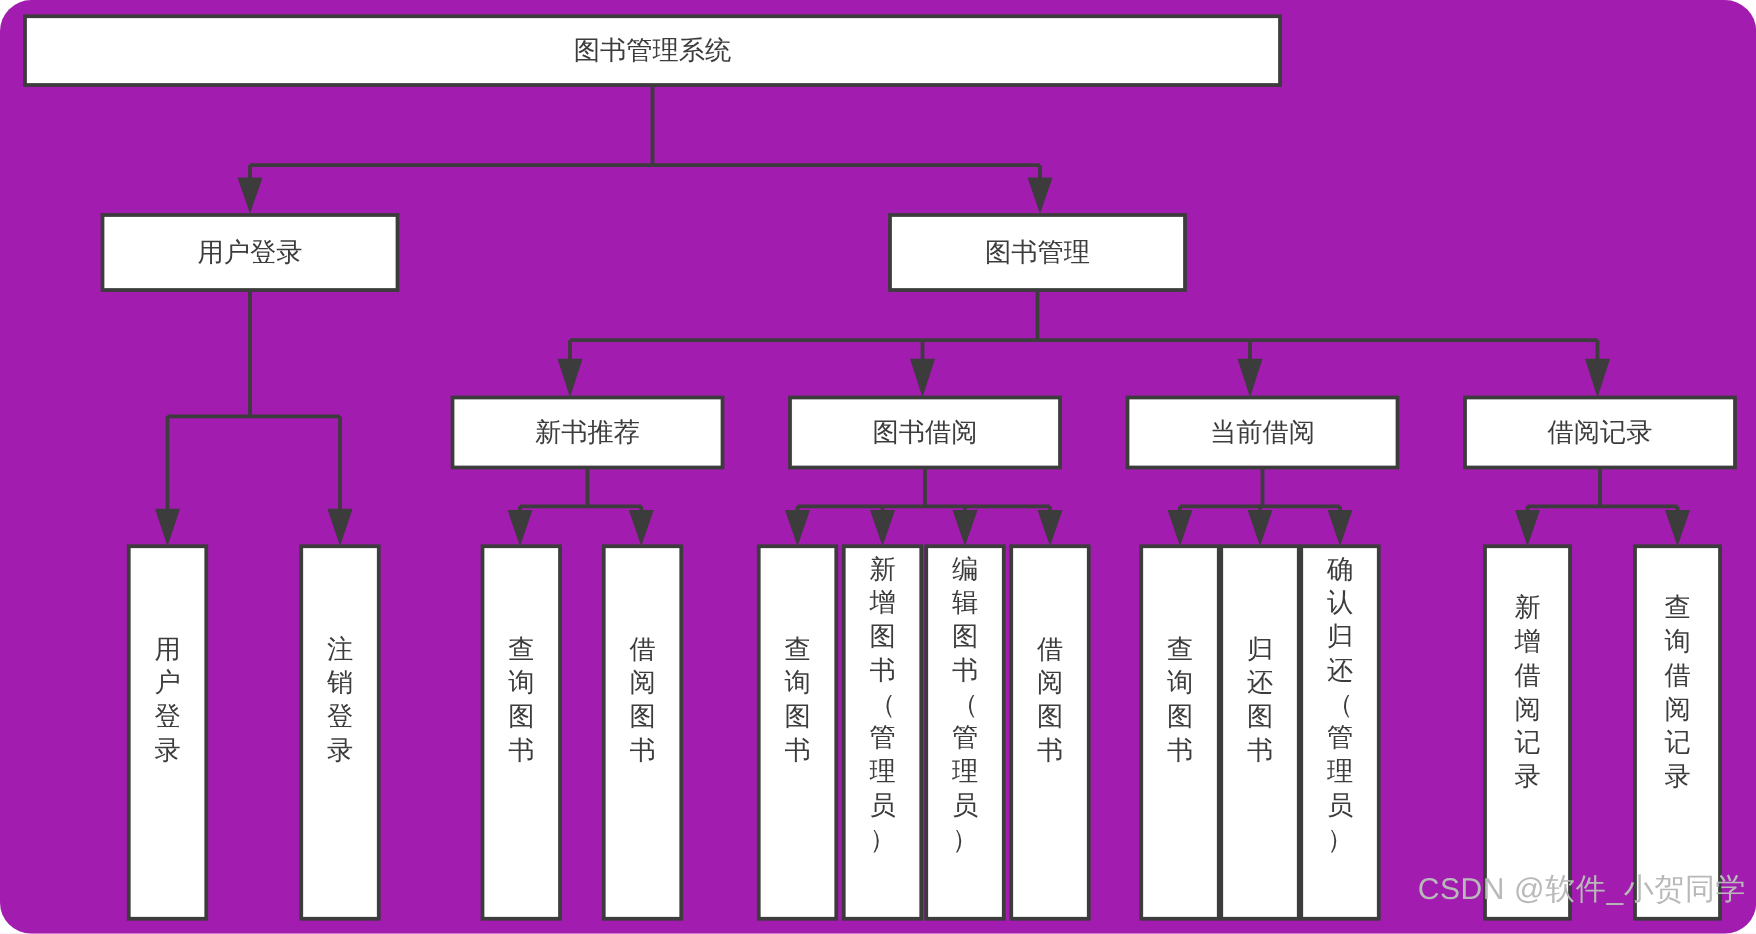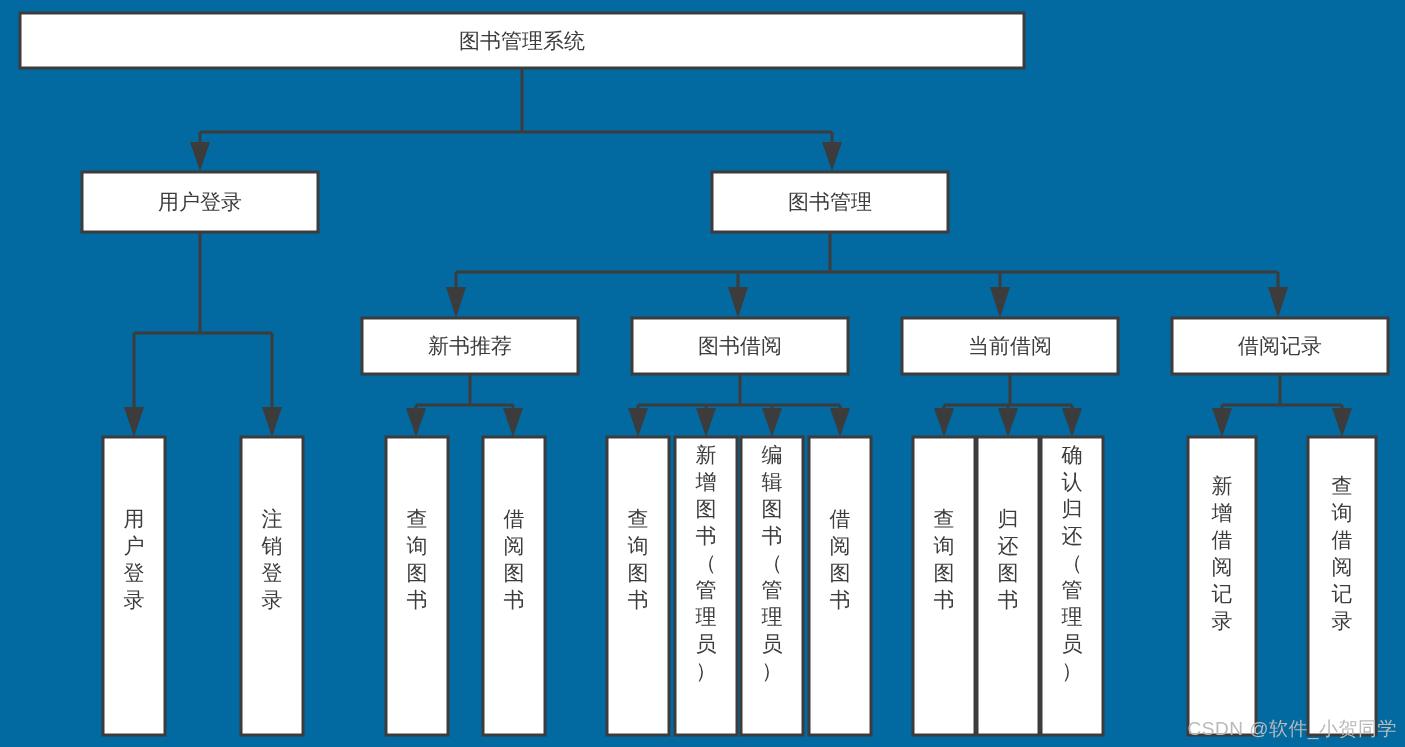--- a/index.html
+++ b/index.html
@@ -7,22 +7,23 @@
     padding: 0;
     background: #ffffff;
   }
   body {
     font-family: "Liberation Sans", "DejaVu Sans", sans-serif;
   }
   #diagram-root {
     position: relative;
     width: 1405px;
     height: 747px;
-    background: #0369a1;
+    background: #a21caf;
     overflow: hidden;
+    border-radius: 25px;
   }
   svg#flowchart {
     position: absolute;
     left: 0;
     top: 0;
     width: 1405px;
     height: 747px;
     display: block;
   }
   .node-box {
@@ -49,23 +50,23 @@
   }
   .node-label-vertical {
     font-family: "Liberation Sans", "DejaVu Sans", sans-serif;
     font-size: 21px;
     fill: #3c3c3c;
     text-anchor: middle;
   }
   .watermark {
     position: absolute;
     right: 8px;
-    bottom: 5px;
-    font-family: "Liberation Sans", "DejaVu Sans", sans-serif;
-    font-size: 19px;
+    bottom: 20px;
+    font-family: "Liberation Sans", "DejaVu Sans", sans-serif;
+    font-size: 24px;
     color: #b9b9b9;
     letter-spacing: 0.5px;
     white-space: nowrap;
     pointer-events: none;
   }
 </style>
 </head>
 <body>
 
 <div id="diagram-root">

